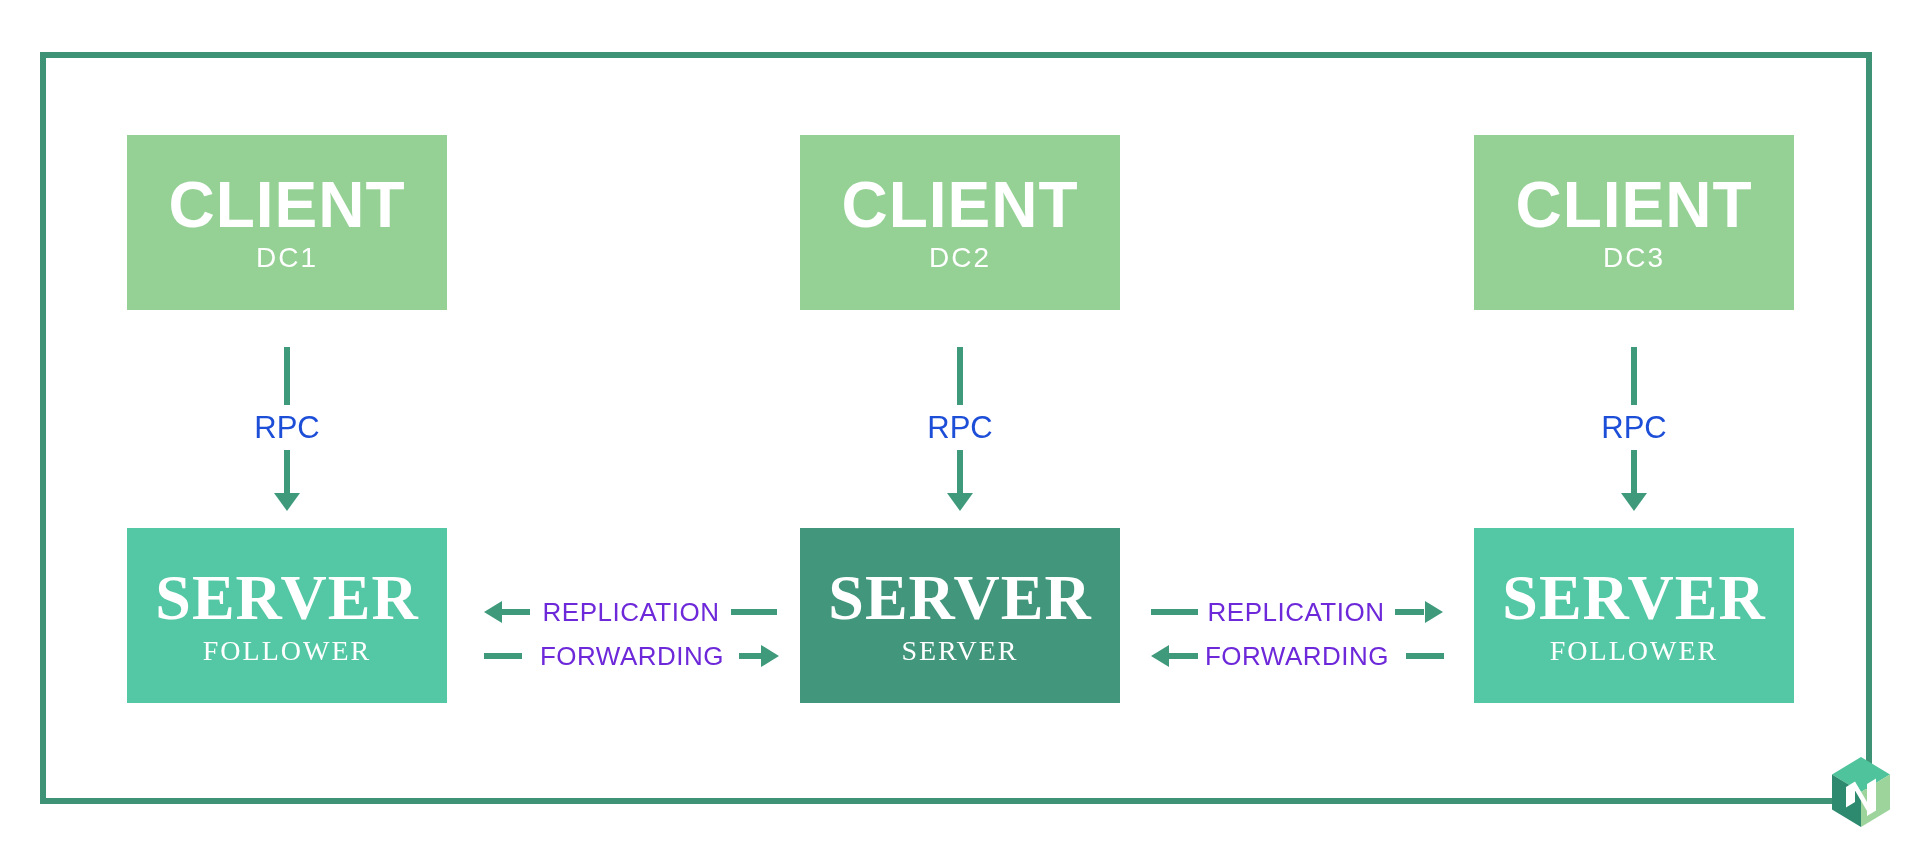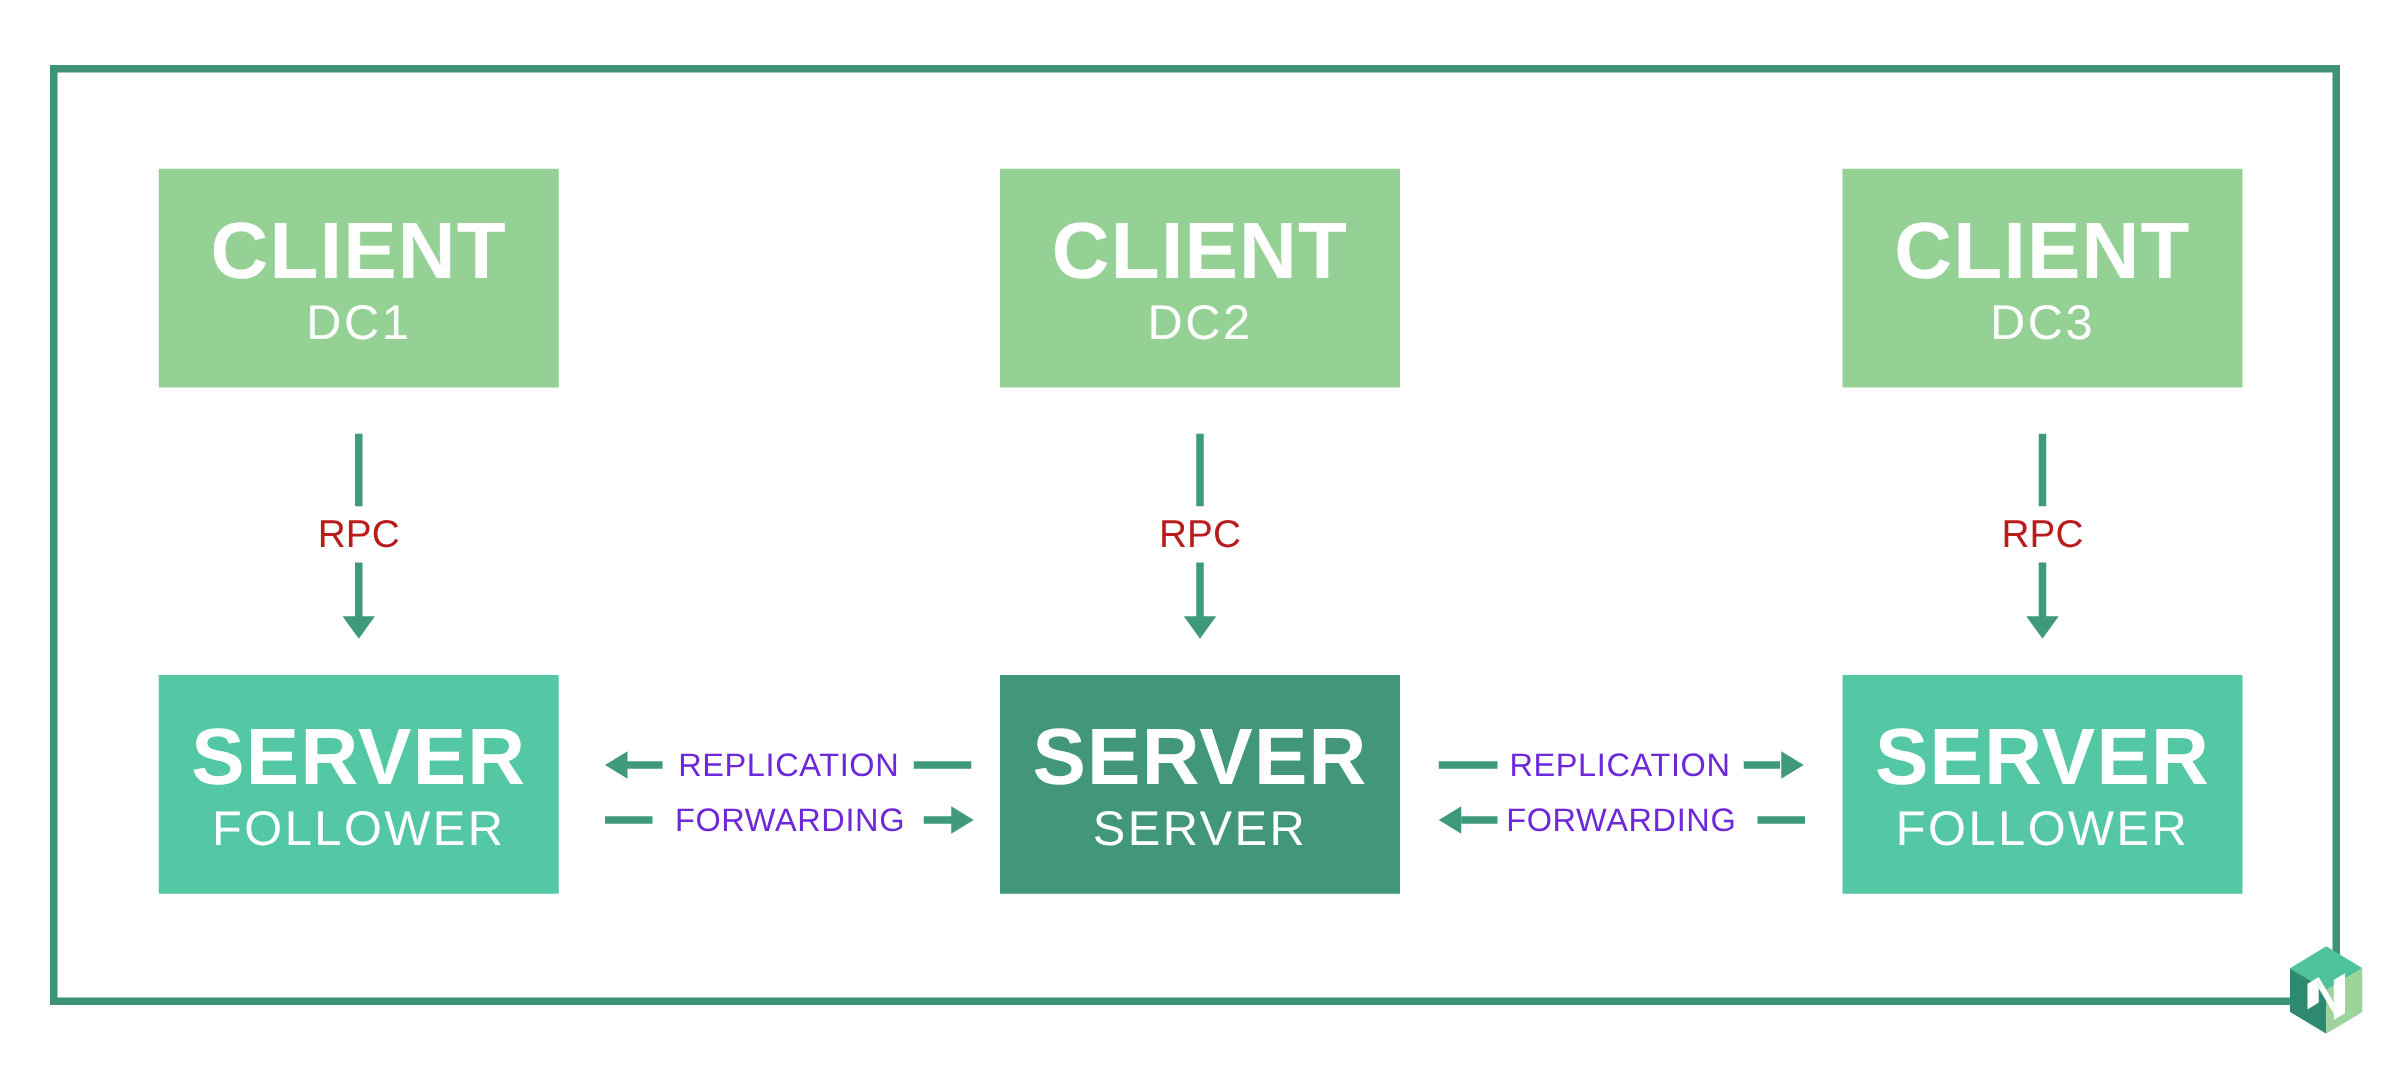--- a/index.html
+++ b/index.html
@@ -28,39 +28,39 @@
     color: #ffffff;
     text-align: center;
   }
   .node .title {
     font-size: 64px;
     font-weight: bold;
     line-height: 1;
     letter-spacing: 1px;
   }
   .node .subtitle {
-    font-size: 39px;
+    font-size: 28px;
     font-weight: normal;
     letter-spacing: 2px;
     margin-top: 7px;
     line-height: 1;
   }
   .client { background: #95D195; top: 135px; }
-  .server { top: 540px; }
+  .server { top: 528px; font-family: Liberation Serif, serif; }
   .server.follower { background: #54C8A4; }
   .server.leader   { background: #41967B; }
 
   .col1 { left: 127px; }
   .col2 { left: 800px; }
   .col3 { left: 1474px; }
 
   .rpc-label {
     position: absolute;
     transform: translate(-50%, -50%);
-    color: #b91c1c;
+    color: #1d4ed8;
     font-size: 31px;
     line-height: 1;
     top: 427px;
     white-space: nowrap;
   }
   .rpc1 { left: 287px; }
   .rpc2 { left: 960px; }
   .rpc3 { left: 1634px; }
 
   .link-label {

